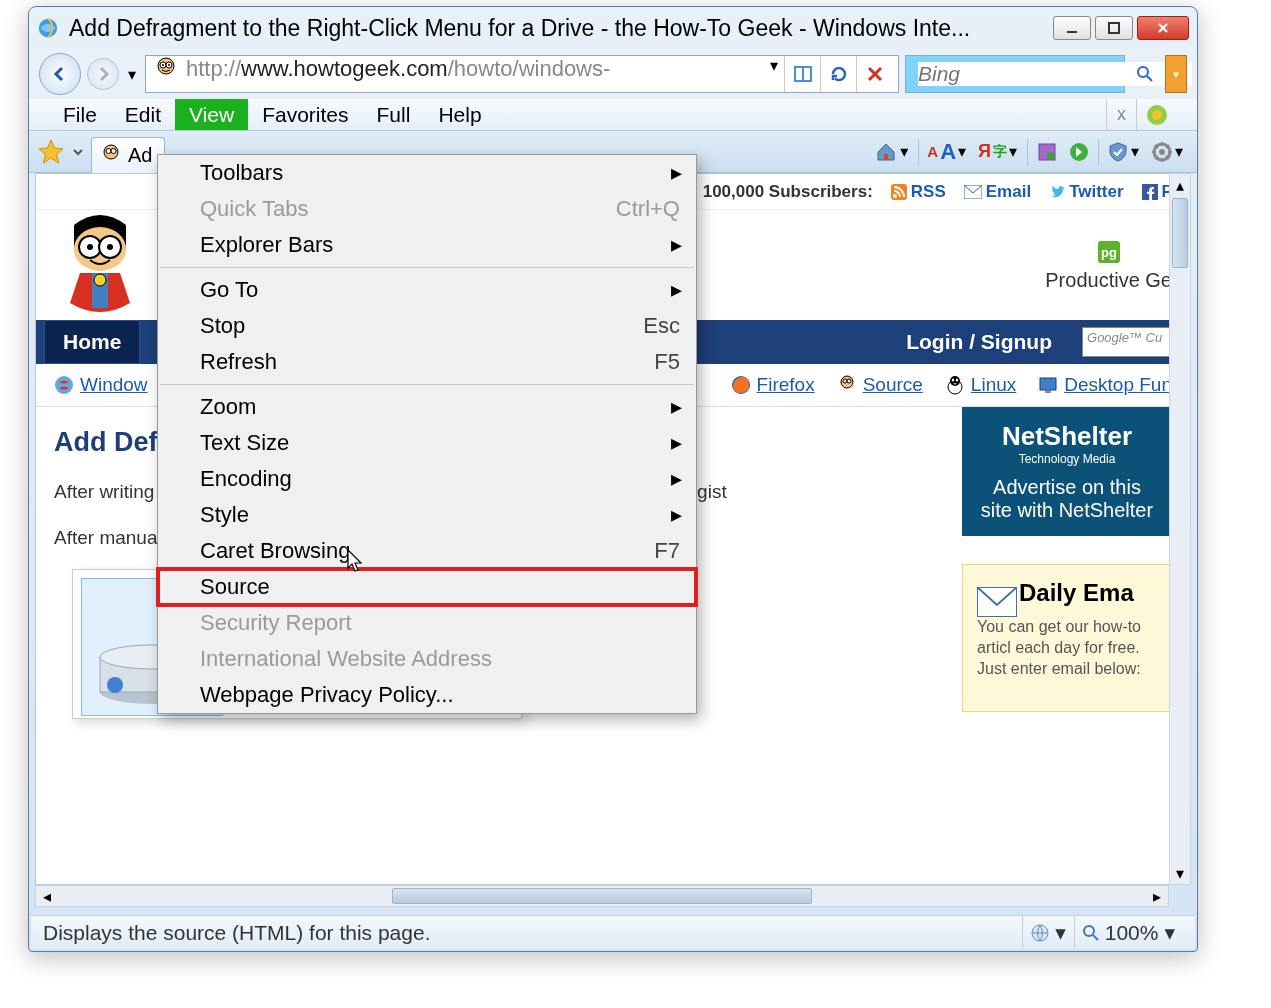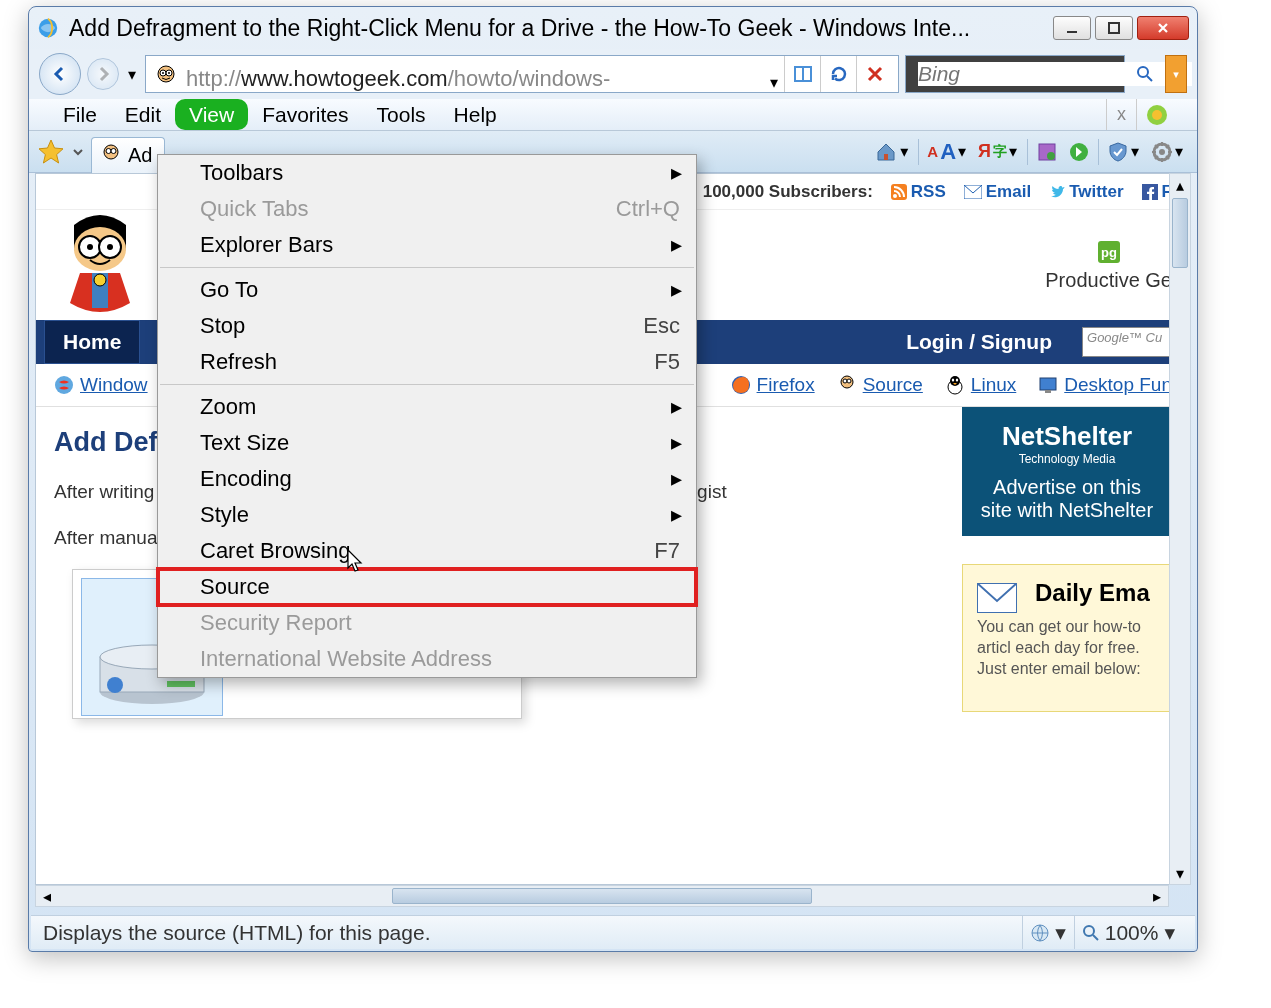--- a/index.html
+++ b/index.html
@@ -13,33 +13,33 @@
 .win-controls { display: flex; gap: 4px; }
 .win-btn { width: 38px; height: 24px; border: 1px solid #888; border-radius: 3px; background: linear-gradient(#fdfdfd,#e0e0e0); display: flex; align-items: center; justify-content: center; }
 .win-btn.close { background: linear-gradient(#f08070,#d43b2b); border-color: #a02010; width: 52px; }
 .win-btn svg { width: 14px; height: 14px; }
 
 .navbar { height: 50px; display: flex; align-items: center; gap: 6px; padding: 4px 10px; background: #e8f0f8; }
 .navbtn { width: 42px; height: 42px; border: 1px solid #8aa8c8; border-radius: 50%; background: radial-gradient(#fff,#c8dcf0); display: flex; align-items: center; justify-content: center; }
 .navbtn.fwd { width: 32px; height: 32px; opacity: .6; }
 .navbtn svg { width: 20px; height: 20px; }
 .dd-tiny { width: 14px; height: 28px; display: flex; align-items: center; justify-content: center; }
-.addr { flex: 1; height: 38px; border: 1px solid #8aa8c8; background: #fff; display: flex; align-items: flex-end; padding: 0 6px; gap: 6px; }
+.addr { flex: 1; height: 38px; border: 1px solid #8aa8c8; background: #fff; display: flex; align-items: flex-start; padding: 0 6px; gap: 6px; }
 .addr .favicon { width: 28px; height: 28px; }
 .addr .url-dark { color: #222; }
 .addr-btns { display: flex; gap: 0; }
 .addr-btns .ab { width: 36px; height: 36px; border-left: 1px solid #ccc; display: flex; align-items: center; justify-content: center; }
-.search-box { width: 220px; height: 38px; border: 1px solid #8aa8c8; background: #404040; display: flex; align-items: center; padding: 0 6px; gap: 6px; }
+.search-box { width: 220px; height: 38px; border: 1px solid #8aa8c8; background: #7dd3fc; display: flex; align-items: center; padding: 0 6px; gap: 6px; }
 .search-box input { flex: 1; border: none; outline: none; font-size: 21px; font-style: italic; color: #999; }
 .search-go { width: 28px; height: 38px; display: flex; align-items: center; justify-content: center; }
 .search-dd { width: 22px; height: 38px; background: #f2a030; border: 1px solid #c07010; display: flex; align-items: center; justify-content: center; }
 
 .menubar { height: 32px; background: linear-gradient(#f8fbff,#e4eef8); border-bottom: 1px solid #b8c8d8; display: flex; align-items: stretch; padding: 0 20px; font-size: 21px; }
 .menubar .mi { padding: 3px 14px; display: flex; align-items: center; cursor: default; }
-.menubar .mi.active { background: #1ab020; color: #fff; border-radius: 10px; }
+.menubar .mi.active { background: #1ab020; color: #fff; }
 .menubar .spacer { flex: 1; }
 .menubar .close-menu { padding: 0 10px; display: flex; align-items: center; color: #888; font-size: 18px; border-left: 1px solid #ccc; border-right: 1px solid #ccc; }
 .menubar .geek-logo { padding: 0 8px; display: flex; align-items: center; }
 
 .tabbar { height: 42px; background: linear-gradient(#e0ecf6,#cadff0); border-bottom: 1px solid #aac0d8; display: flex; align-items: center; padding: 0 8px; gap: 6px; }
 .fav-star { width: 28px; height: 28px; }
 .tab { display: flex; align-items: center; gap: 6px; padding: 4px 12px 4px 8px; background: linear-gradient(#fff,#eaf2fa); border: 1px solid #9ab8d4; border-bottom: none; border-radius: 4px 4px 0 0; font-size: 20px; margin-top: 6px; height: 36px; }
 .tab .favicon { width: 22px; height: 22px; }
 .tool-strip { display: flex; align-items: center; gap: 2px; margin-left: auto; }
 .tbtn { height: 32px; padding: 0 4px; display: flex; align-items: center; gap: 2px; border-radius: 3px; }
@@ -196,21 +196,21 @@
     <div class="search-dd">
         <span style="color:#fff;font-size:11px">▾</span>
       </div>
   </div>
 
   <div class="menubar">
     <div class="mi">File</div>
     <div class="mi">Edit</div>
     <div class="mi active">View</div>
     <div class="mi">Favorites</div>
-    <div class="mi">Tools</div>
+    <div class="mi">Full</div>
     <div class="mi">Help</div>
     <div class="spacer"></div>
     <div class="close-menu">x</div>
     <div class="geek-logo">
         <svg width="24" height="24" viewBox="0 0 24 24">
           <circle cx="12" cy="12" r="10" fill="#90d040"></circle>
           <circle cx="12" cy="12" r="5" fill="#f5c030"></circle>
         </svg>
       </div>
   </div>
@@ -412,21 +412,21 @@
           </div>
         </div>
 
         <div class="sidebar-ad">
           <div class="ad-box">
             <div class="brand">NetShelter</div>
             <div style="font-size:12px;margin-bottom:10px">Technology Media</div>
             <div>Advertise on this site with NetShelter</div>
           </div>
           <div class="daily">
-            <div style="display:flex;gap:18px;align-items:center">
+            <div style="display:flex;gap:2px;align-items:flex-end">
               <svg width="40" height="30" viewBox="0 0 40 30">
                   <rect width="40" height="30" fill="#fff" stroke="#4070b0" stroke-width="2"></rect>
                   <path d="M0 0l20 18L40 0" fill="none" stroke="#4070b0" stroke-width="2"></path>
                 </svg>
               <h3>Daily Ema</h3>
             </div>
             <p>You can get our how-to articl each day for free. Just enter email below:</p>
           </div>
         </div>
       </div>
@@ -519,17 +519,20 @@
     </div>
     <div class="row highlight-red">
       <span>Source</span>
     </div>
     <div class="row disabled">
       <span>Security Report</span>
     </div>
     <div class="row disabled">
       <span>International Website Address</span>
     </div>
+    <div class="row">
+      <span>Webpage Privacy Policy...</span>
+    </div>
   </div>
 
 <svg class="cursor" viewBox="0 0 20 26">
     <path d="M2 2l0 18 4-4 3 7 3-1-3-7 6 0z" fill="#fff" stroke="#000" stroke-width="1.2"></path>
   </svg>
 
 </body></html>

